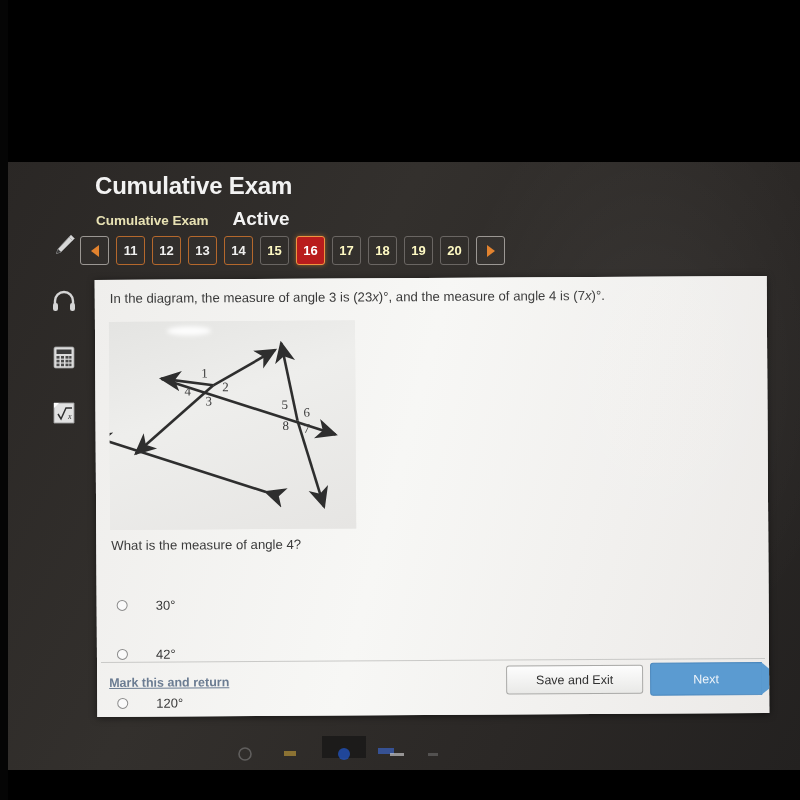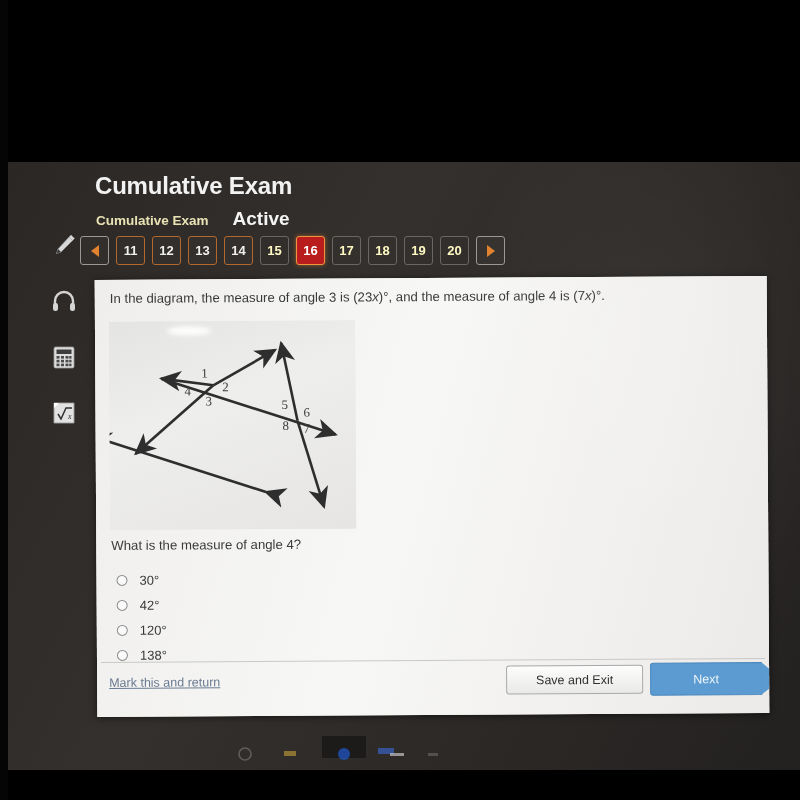--- a/index.html
+++ b/index.html
@@ -216,23 +216,24 @@
     color: #3a3a3a;
   }
 
   .choices {
     position: absolute;
     left: 20px; top: 288px;
   }
   .choice {
     display: flex;
     align-items: center;
-    gap: 12px;
+    gap: 28px;
     height: 24px;
     margin-bottom: 1px;
+    margin-top: 25px;
   }
   .radio {
     width: 11px;
     height: 11px;
     border: 1.4px solid #8c8c8c;
     border-radius: 50%;
     box-sizing: border-box;
     background: #fafafa;
     flex: none;
   }
@@ -249,20 +250,21 @@
     background: #c9c9c7;
   }
 
   
   .marklink {
     position: absolute;
     left: 12px; top: 396px;
     font-size: 12.5px;
     color: #6b7c92;
     text-decoration: underline;
+    font-weight: bold;
   }
   .btn-save {
     position: absolute;
     left: 409px; top: 388px;
     width: 137px;
     height: 29px;
     border: 1px solid #a9a9a7;
     border-radius: 3px;
     background: linear-gradient(#fdfdfd, #e9e9e7);
     display: flex;

